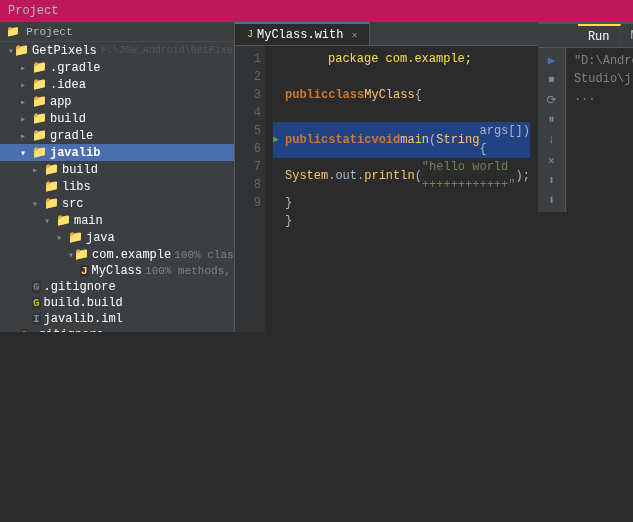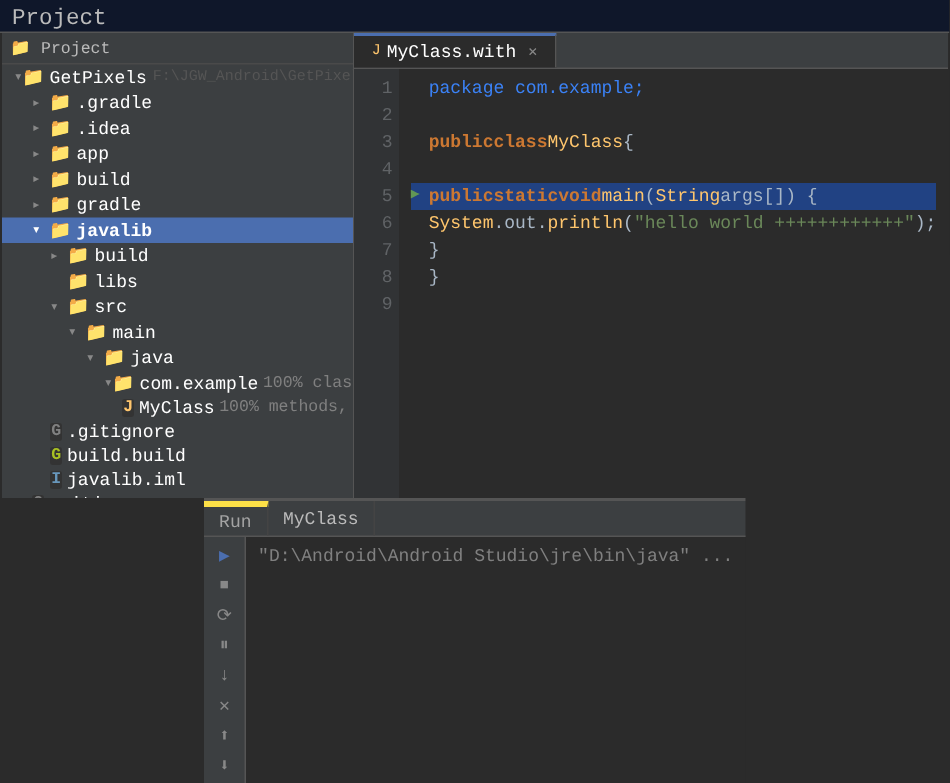--- a/index.html
+++ b/index.html
@@ -8,36 +8,34 @@
       font-size: 12px;
       background: #2b2b2b;
       color: #a9b7c6;
       width: 633px;
       height: 522px;
       overflow: hidden;
     }
 
     
     .title-bar {
-      background: #0f172a;
+      background: #be185d;
       height: 22px;
       display: flex;
-      align-items: flex-end;
+      align-items: center;
       padding: 0 8px;
       border-bottom: 1px solid #555;
-      font-size: 15px;
+      font-size: 12px;
       color: #bbbbbb;
     }
 
     
     .main-container {
       display: flex;
-      flex-direction: column;
       height: calc(522px - 22px);
-      align-items: center;
     }
 
     
     .top-area {
       display: flex;
       flex: 1;
       height: 310px;
     }
 
     
@@ -176,21 +174,21 @@
       color: #629755;
       font-size: 10px;
       flex-shrink: 0;
     }
 
     .kw { color: #cc7832; font-weight: bold; }
     .str { color: #6a8759; }
     .cls { color: #ffc66d; }
     .method { color: #ffc66d; }
     .plain { color: #a9b7c6; }
-    .pkg { color: #3b82f6; }
+    .pkg { color: #fde047; margin-left: 43px; }
     .highlight-line {
       background: #214283;
     }
 
     
     .bottom-panel {
       height: 190px;
       background: #2b2b2b;
       border-top: 2px solid #555;
       display: flex;
@@ -208,22 +206,23 @@
     .bottom-tab {
       padding: 0 10px;
       display: flex;
       align-items: center;
       font-size: 12px;
       color: #bbbbbb;
       cursor: pointer;
       border-right: 1px solid #444;
     }
     .bottom-tab.active {
-      color: #a3a3a3;
-      border-top: 4px solid #fde047;
+      color: #ffffff;
+      border-top: 2px solid #fde047;
+      margin-left: 40px;
     }
 
     .bottom-content {
       display: flex;
       flex: 1;
       overflow: hidden;
     }
 
     .bottom-toolbar {
       width: 28px;

